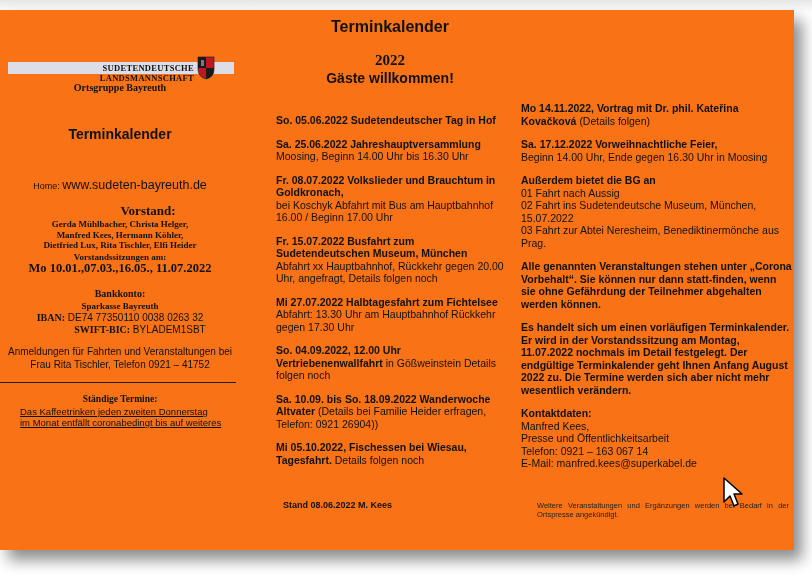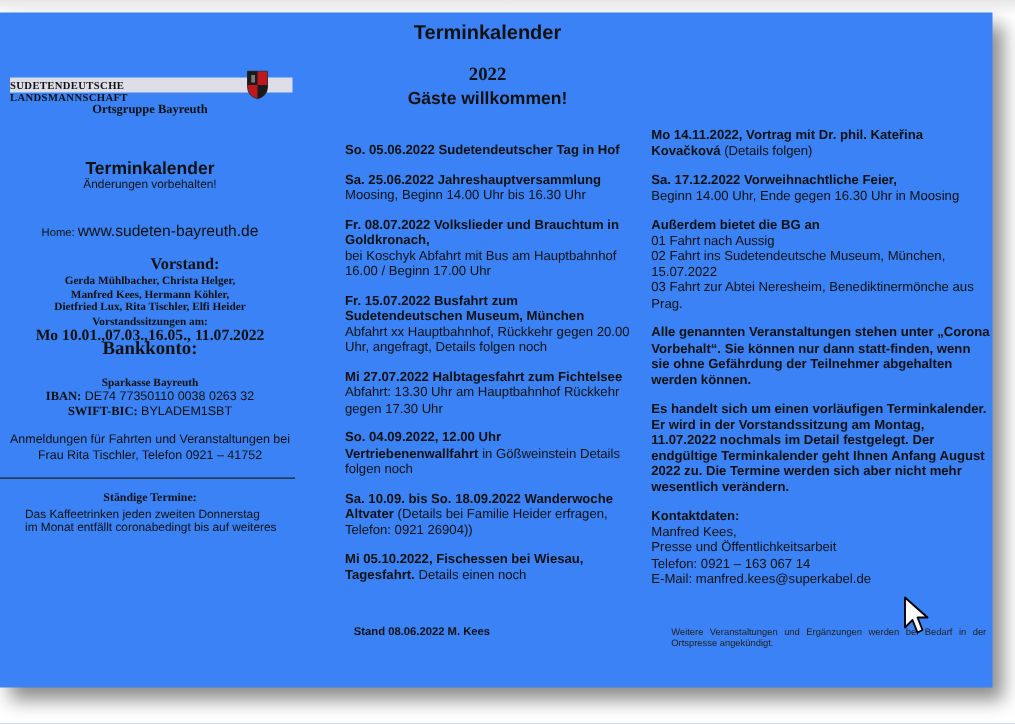--- a/index.html
+++ b/index.html
@@ -7,53 +7,53 @@
     width:812px; height:579px; overflow:hidden; position:relative;
     background:#ffffff;
     font-family:"Liberation Sans", sans-serif; color:#111;
   }
   .top-shade {
     position:absolute; left:0; top:0; width:812px; height:12px;
     background:linear-gradient(#e6e6e6, #ffffff);
   }
   .page {
     position:absolute; left:0; top:10px; width:794px; height:540px;
-    background:#3b82f6;
+    background:#f97316;
     box-shadow: 8px 10px 14px rgba(0,0,0,0.45);
   }
   .abs { position:absolute; }
   .center { text-align:center; }
   .serif { font-family:"Liberation Serif", serif; }
 
   
   .main-title { left:260px; width:260px; top:8px; font-size:16px; font-weight:bold; }
   .year { left:260px; width:260px; top:42px; font-size:15px; font-weight:bold; }
   .welcome { left:260px; width:260px; top:60px; font-size:14px; font-weight:bold; }
 
   
   .banner { left:8px; top:52px; width:226px; height:12px; background:#dcdde6; }
-  .banner-text { left:8px; top:53px; width:186px; font-size:8.5px; font-weight:bold; letter-spacing:0.3px; text-align:left; }
+  .banner-text { left:8px; top:53px; width:186px; font-size:8.5px; font-weight:bold; letter-spacing:0.3px; text-align:right; }
   .crest { left:197px; top:46px; width:18px; height:24px; }
   .ortsgruppe { left:0; width:240px; top:72px; font-size:10px; font-weight:bold; }
   .left-title { left:0; width:240px; top:116px; font-size:14px; font-weight:bold; }
   .left-sub { left:0; width:240px; top:132px; font-size:9.5px; }
   .home { left:0; width:240px; top:168px; font-size:9px; }
   .home .url { font-size:12.5px; }
   .vorstand-h { left:0; width:240px; top:193px; font-size:13px; font-weight:bold;margin-left:28px; }
   .vorstand-names { left:0; width:240px; top:209px; font-size:9px; line-height:10.5px;font-weight:bold; }
   .sitz-h { left:0; width:240px; top:242px; font-size:9px; font-weight:bold; }
   .sitz-dates { left:0; width:240px; top:251px; font-size:12.5px; font-weight:bold; }
-  .bank-h { left:0; width:240px; top:261px; font-size:15px; font-weight:bold; }
+  .bank-h { left:0; width:240px; top:278px; font-size:10px; font-weight:bold; }
   .bank-name { left:0; width:240px; top:291px; font-size:9px; font-weight:bold; }
   .iban { left:0; width:240px; top:302px; font-size:10px; }
-  .swift { left:0; width:240px; top:314px; font-size:10px; }
+  .swift { left:0; width:240px; top:314px; font-size:10px;padding-left:20px; }
   .anmeld { left:0; width:240px; top:335px; font-size:10px; line-height:13px; }
   .divider { left:0; top:372px; width:236px; height:1px; background:#222; }
   .staendig-h { left:0; width:240px; top:384px; font-size:9.5px; font-weight:bold; }
-  .staendig-t { left:20px; width:240px; top:396px; font-size:9.5px; line-height:11px; }
+  .staendig-t { left:20px; width:240px; top:396px; font-size:9.5px; line-height:11px;text-decoration:underline; }
   .b { font-weight:bold; }
 
   
   .mid { left:276px; width:232px; top:104px; font-size:10.5px; line-height:12.5px; }
   .event { margin-bottom:11px; }
   .stand { left:283px; top:490px; font-size:9px; font-weight:bold; }
 
   
   .right { left:521px; width:272px; top:92px; font-size:10.5px; line-height:12.5px; }
   .block { margin-bottom:11px; }
@@ -77,21 +77,20 @@
   <div class="abs banner-text serif">SUDETENDEUTSCHE LANDSMANNSCHAFT</div>
   <svg class="abs crest" viewBox="0 0 18 24">
     <path d="M1 1 H17 V13 Q17 21 9 23 Q1 21 1 13 Z" fill="#c0171e" stroke="#333" stroke-width="0.8"></path>
     <path d="M1 1 H9 V12 H1 Z" fill="#1a1a1a"></path>
     <path d="M9 12 H17 V13 Q17 21 9 23 Z" fill="#1a1a1a"></path>
     <path d="M4 4 L7 4 L7 10 L4 10 Z" fill="#bbb" opacity="0.6"></path>
   </svg>
   <div class="abs center ortsgruppe serif">Ortsgruppe Bayreuth</div>
 
   <div class="abs center left-title">Terminkalender</div>
-  <div class="abs center left-sub">Änderungen vorbehalten!</div>
 
   <div class="abs center home">
     <span>Home:</span>
     <span class="url">www.sudeten-bayreuth.de</span>
   </div>
 
   <div class="abs center vorstand-h serif">Vorstand:</div>
   <div class="abs center vorstand-names serif">
     <div>Gerda Mühlbacher, Christa Helger,</div>
     <div>Manfred Kees, Hermann Köhler,</div>
@@ -148,21 +147,21 @@
       <div class="b">So. 04.09.2022, 12.00 Uhr</div>
       <span class="b">Vertriebenenwallfahrt</span>
       <span>in Gößweinstein Details folgen noch</span>
     </div>
     <div class="event">
       <span class="b">Sa. 10.09. bis So. 18.09.2022 Wanderwoche Altvater</span>
       <span>(Details bei Familie Heider erfragen, Telefon: 0921 26904))</span>
     </div>
     <div class="event">
       <span class="b">Mi 05.10.2022, Fischessen bei Wiesau, Tagesfahrt.</span>
-      <span>Details einen noch</span>
+      <span>Details folgen noch</span>
     </div>
   </div>
 
   <div class="abs stand">Stand 08.06.2022 M. Kees</div>
 
   <div class="abs right">
     <div class="block">
       <span class="b">Mo 14.11.2022, Vortrag mit Dr. phil. Kateřina Kovačková</span>
       <span>(Details folgen)</span>
     </div>

